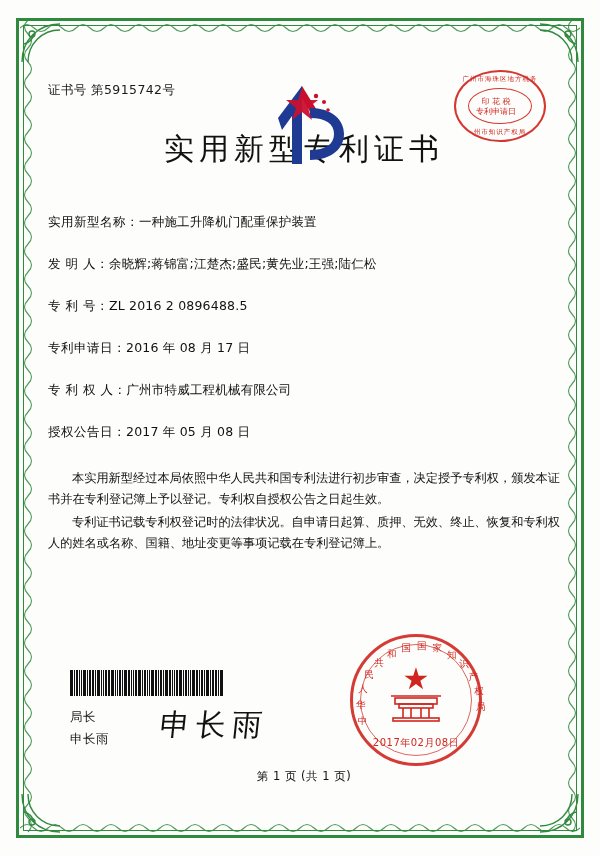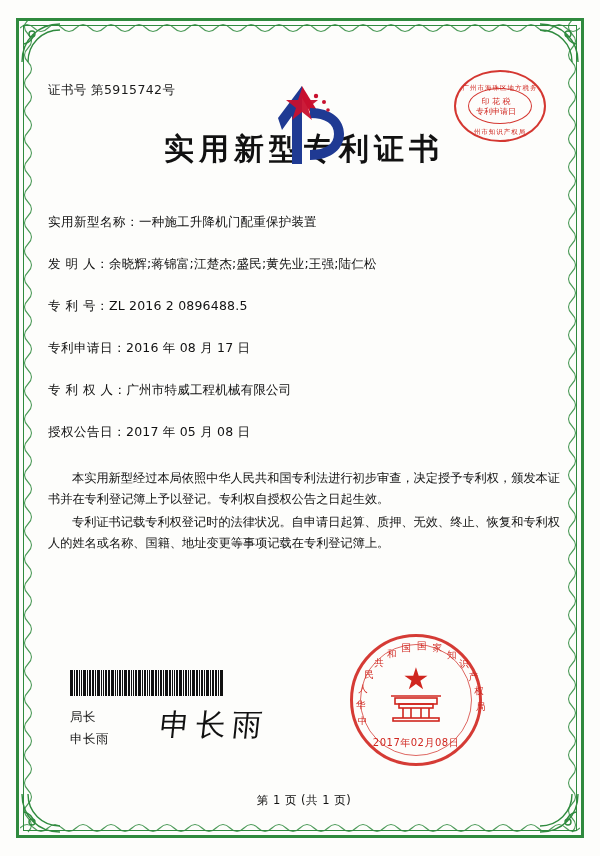--- a/index.html
+++ b/index.html
@@ -129,37 +129,37 @@
   }
   .seal-top .arc-text,
   .seal-top .arc-text-b {
     position: absolute;
     left: 0; right: 0;
     text-align: center;
     color: #d0261f;
     font-size: 6.5px;
     letter-spacing: 1px;
   }
-  .seal-top .arc-text { top: 14px; }
+  .seal-top .arc-text { top: 5px; }
   .seal-top .arc-text-b { bottom: 5px; }
   .seal-top .mid {
     position: absolute;
     left: 0; right: 8px;
     top: 27px;
     text-align: center;
     color: #d0261f;
     font-size: 8px;
     line-height: 10px;
   }
 
   h1.title {
     margin: 30px 0 0 0;
     text-align: center;
     font-size: 30px;
-    font-weight: bold;
+    font-weight: normal;
     letter-spacing: 5px;
     font-family: "DejaVu Serif", "Liberation Serif", serif;
     color: #111;
   }
 
   .fields {
     margin-top: 42px;
   }
   .field {
     font-size: 12.5px;
@@ -279,21 +279,21 @@
     bottom: 16px;
     text-align: center;
     color: #d0261f;
     font-size: 10px;
     letter-spacing: .5px;
   }
 
   .page-foot {
     position: absolute;
     left: 0; right: 0;
-    bottom: 0;
+    bottom: 24px;
     text-align: center;
     font-size: 11.5px;
     letter-spacing: .5px;
     color: #111;
   }
 </style>
 </head>
 <body>
 
 <div class="page">

